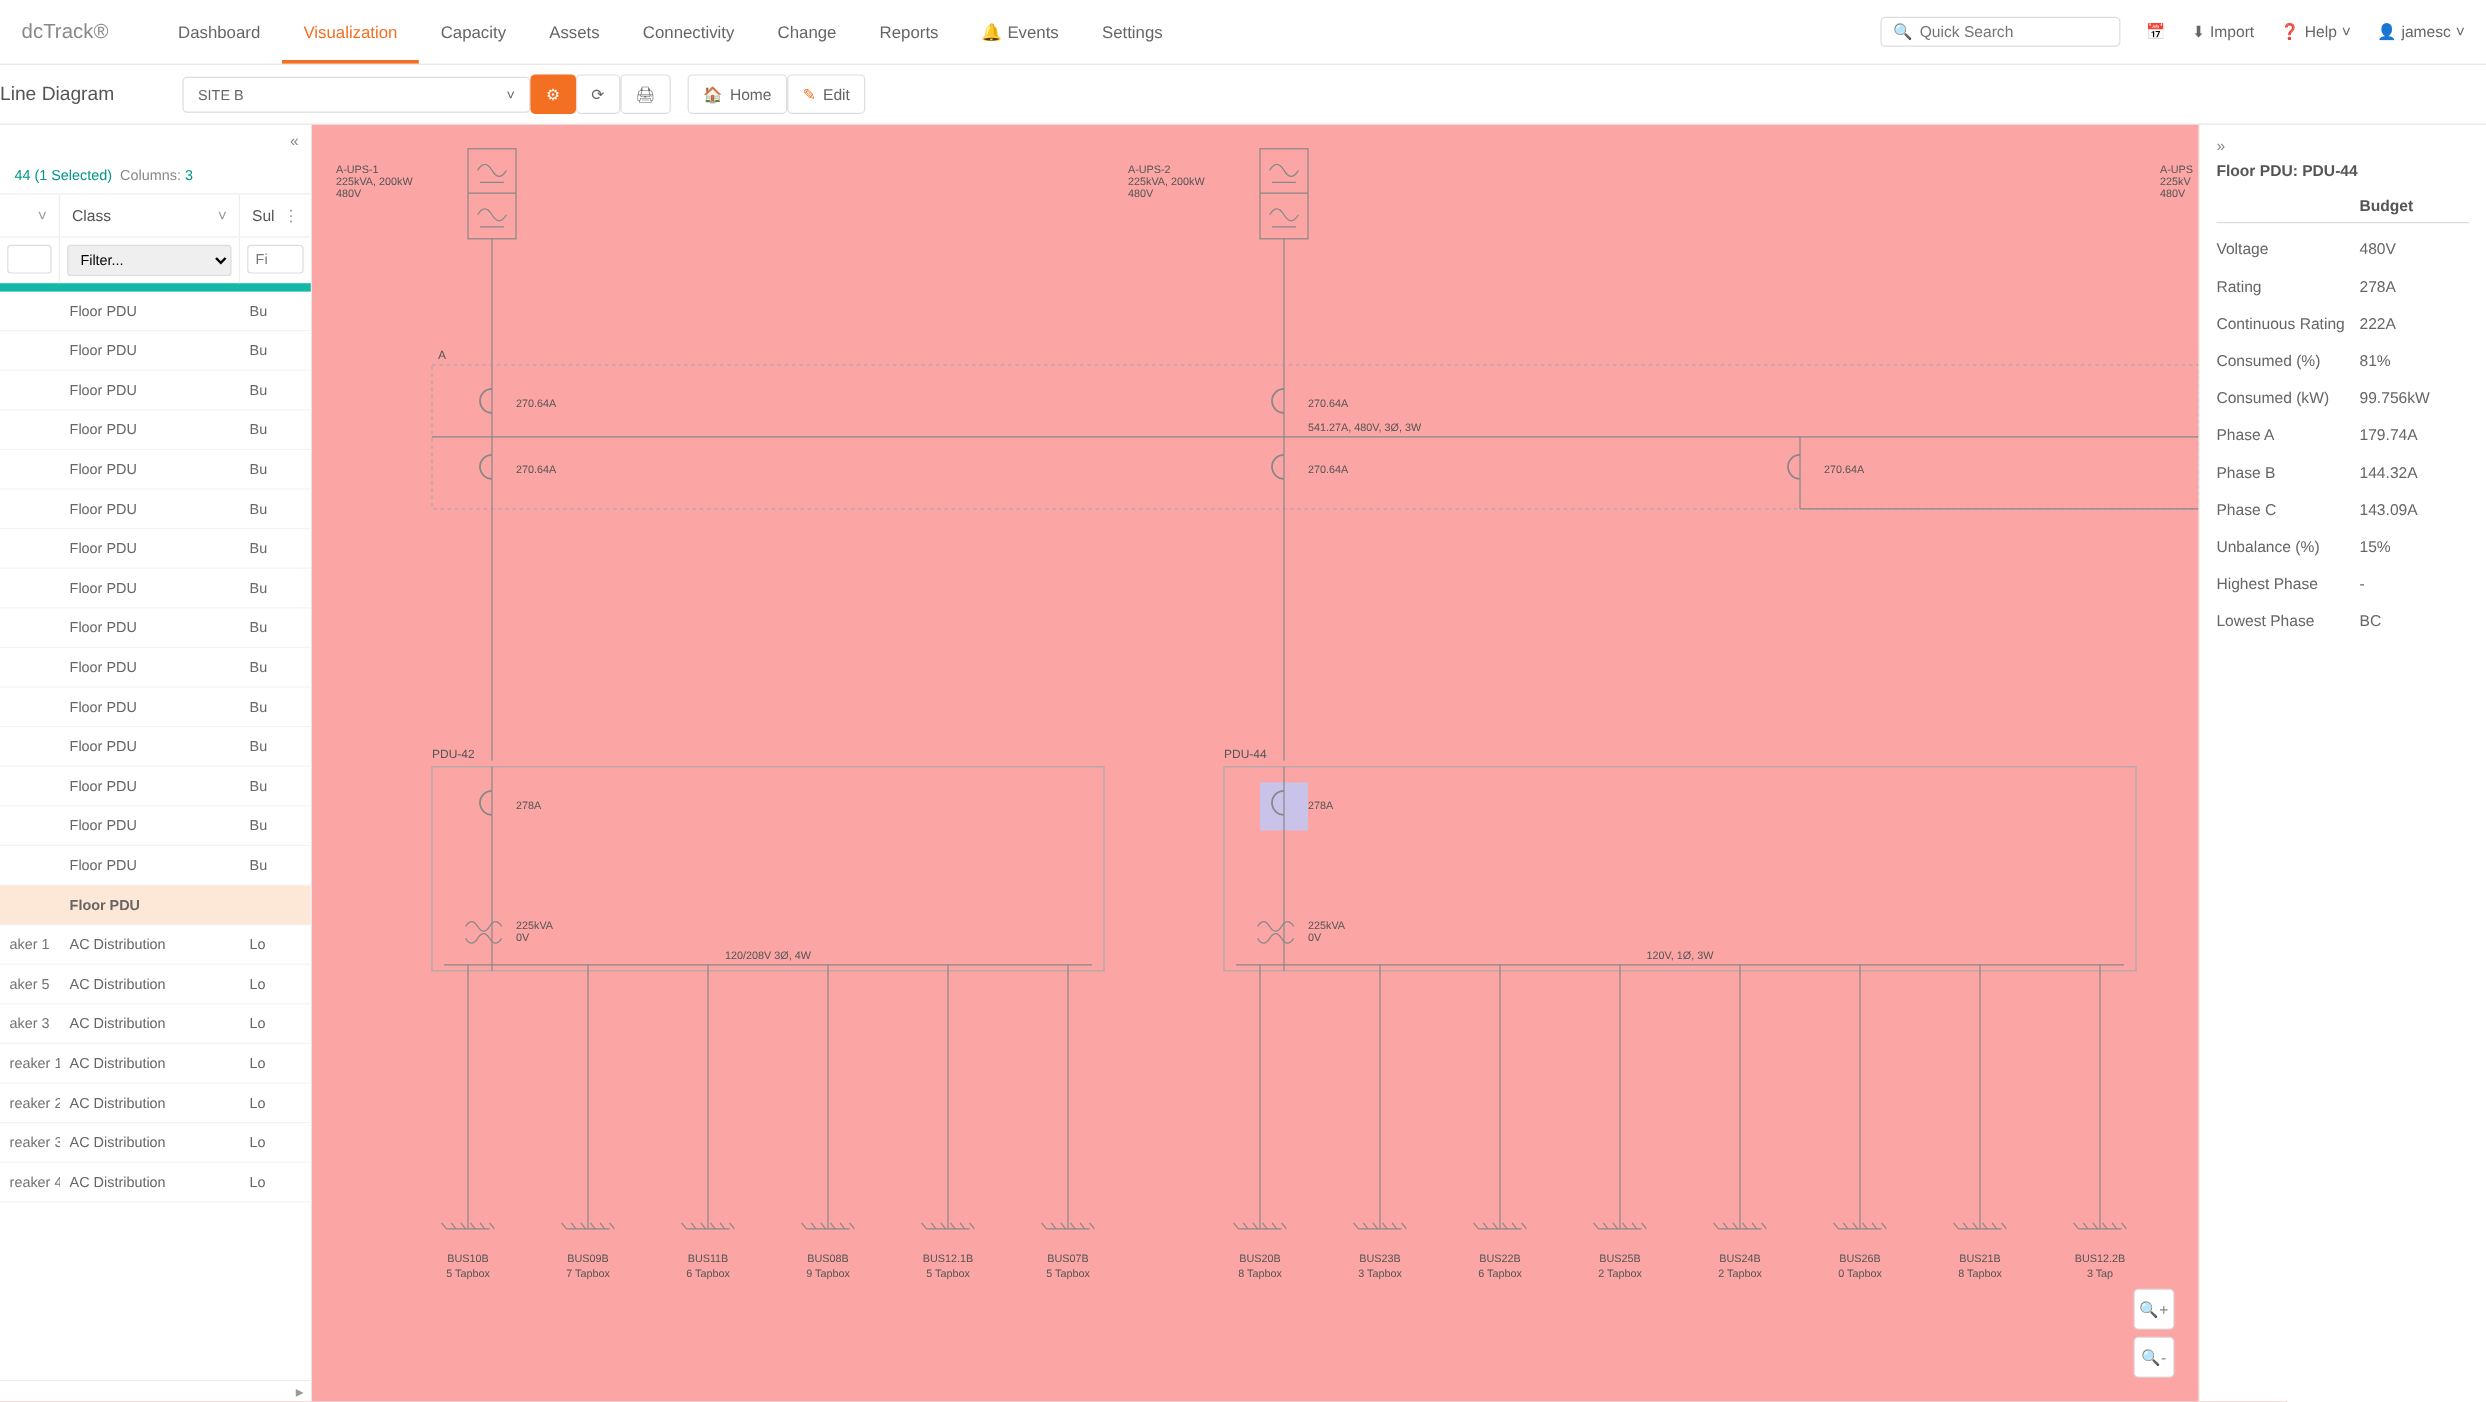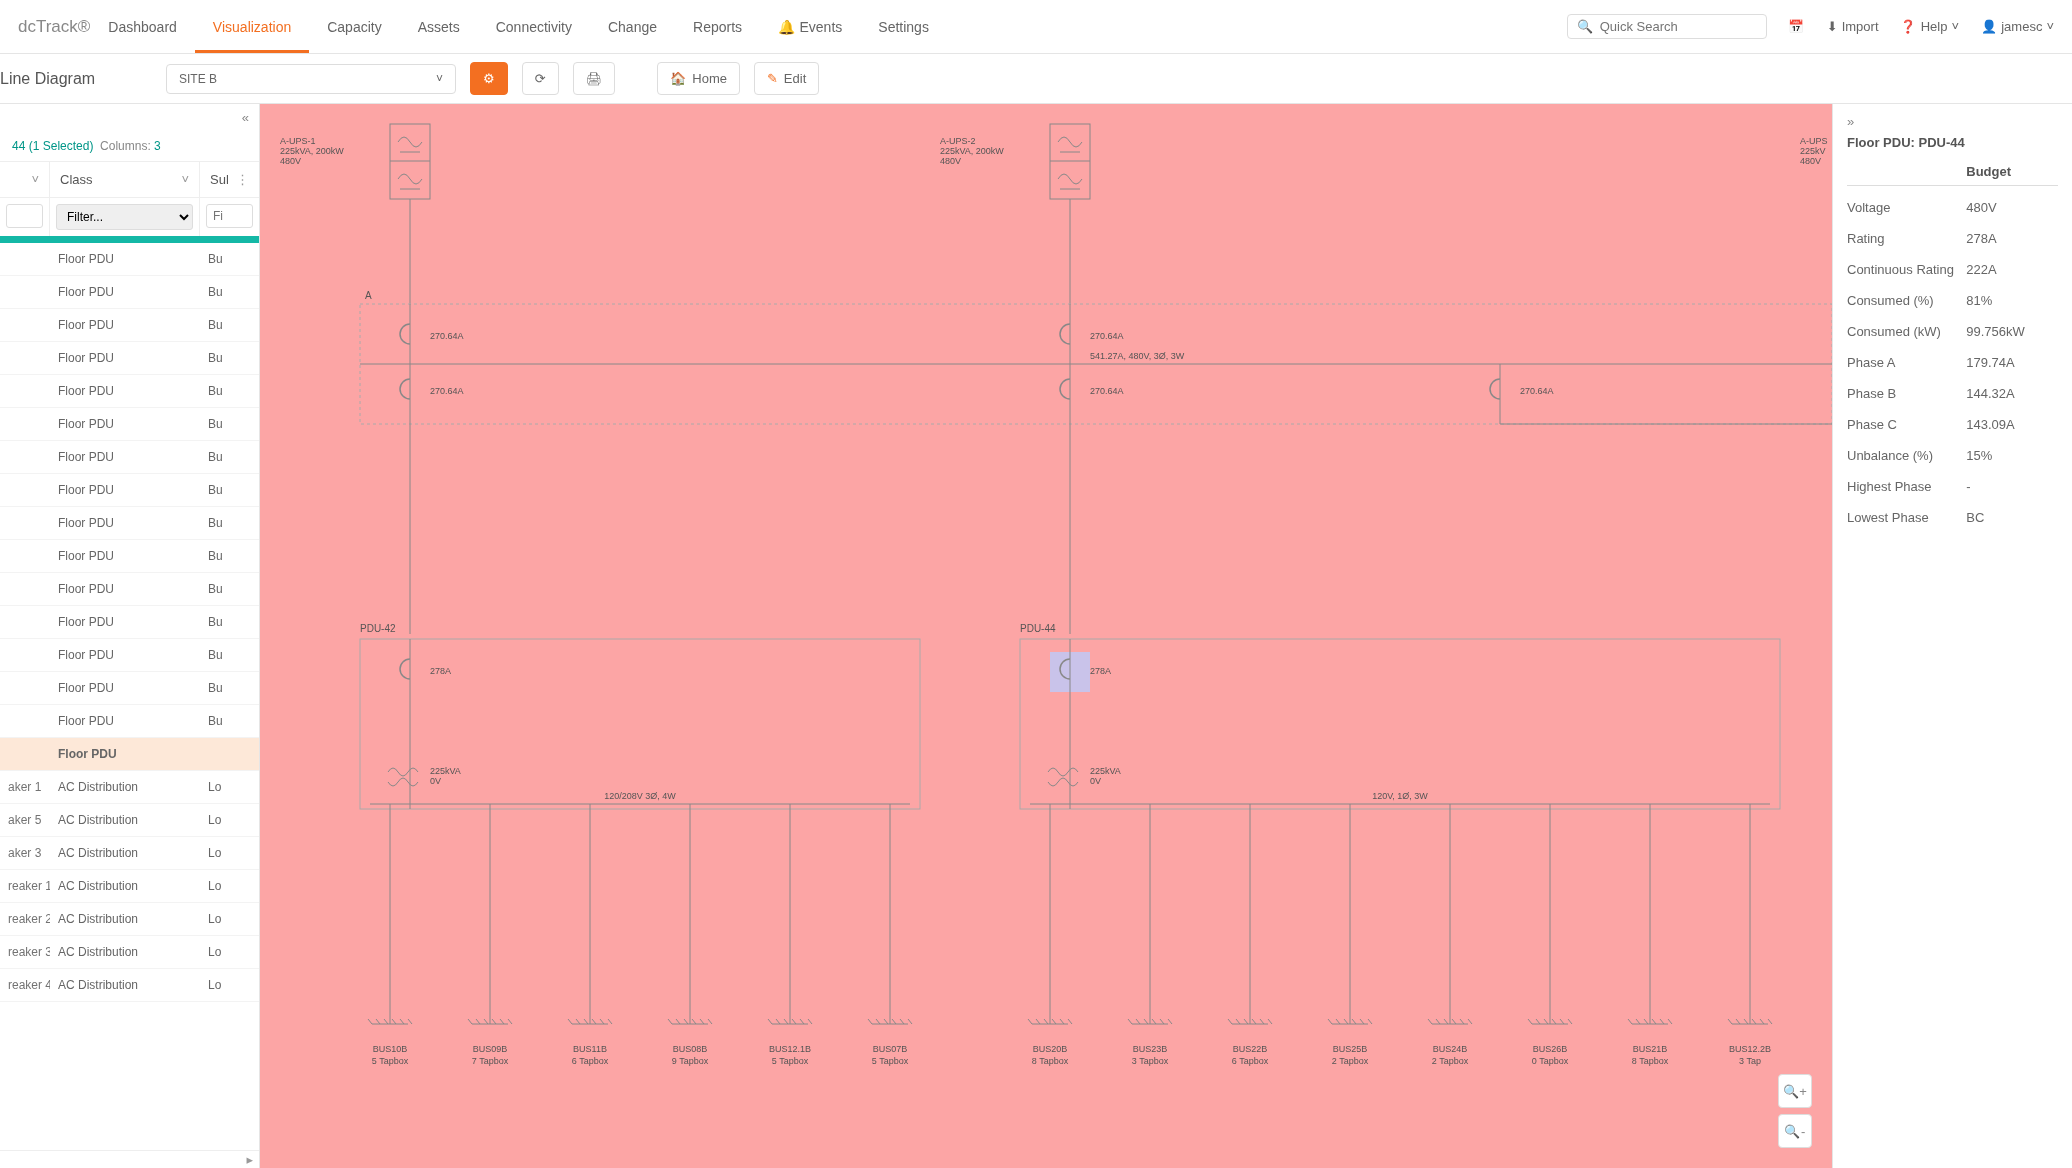--- a/index.html
+++ b/index.html
@@ -1,31 +1,31 @@
 <!DOCTYPE html>
 <html><head>
 <meta charset="utf-8">
 <style>
 * { box-sizing: border-box; margin: 0; padding: 0; }
 body { font-family: -apple-system, BlinkMacSystemFont, "Segoe UI", Arial, sans-serif; font-size: 13px; color: #555; background: #fff; overflow: hidden; width: 2072px; height: 1168px; }
 
 
 .topnav { display: flex; align-items: center; height: 54px; border-bottom: 1px solid #e5e5e5; padding: 0 18px; }
-.brand { font-size: 17px; color: #888; }
+.brand { font-size: 17px; color: #888; margin-right: 40px; }
 .navlinks { display: flex; gap: 0; }
 .navlink { padding: 18px 18px; color: #666; cursor: pointer; font-size: 14px; }
 .navlink.active { color: #f36f21; border-bottom: 3px solid #f36f21; padding-bottom: 15px; }
 .navlink .bell { color: #e53935; margin-right: 4px; }
 .topnav-right { margin-left: auto; display: flex; align-items: center; gap: 22px; }
 .search-box { display: flex; align-items: center; border: 1px solid #ddd; border-radius: 4px; padding: 4px 10px; color: #aaa; width: 200px; }
 .search-box input { border: none; outline: none; font-size: 13px; color: #888; margin-left: 6px; width: 100%; }
 .top-icon { color: #666; cursor: pointer; display: flex; align-items: center; gap: 4px; }
 
 
-.toolbar { display: flex; align-items: center; height: 50px; border-bottom: 1px solid #e5e5e5; padding: 0 0 0 0; gap: 14px; }
+.toolbar { display: flex; align-items: center; height: 50px; border-bottom: 1px solid #e5e5e5; padding: 0 0 0 0; gap: 0; }
 .toolbar-title { font-size: 16px; color: #555; padding-left: 0; width: 152px; }
 .site-dd { border: 1px solid #ddd; border-radius: 4px; padding: 7px 12px; width: 290px; display: flex; justify-content: space-between; align-items: center; font-size: 12px; color: #666; }
 .btn { border: 1px solid #ddd; border-radius: 4px; padding: 8px 12px; cursor: pointer; display: flex; align-items: center; gap: 6px; color: #666; background: #fff; }
 .btn.orange { background: #f36f21; border-color: #f36f21; color: #fff; }
 .btn .ico { display: inline-block; }
 .btn .ico.orange-text { color: #f36f21; }
 
 
 .main { display: flex; height: calc(1168px - 54px - 50px); position: relative; }
 

